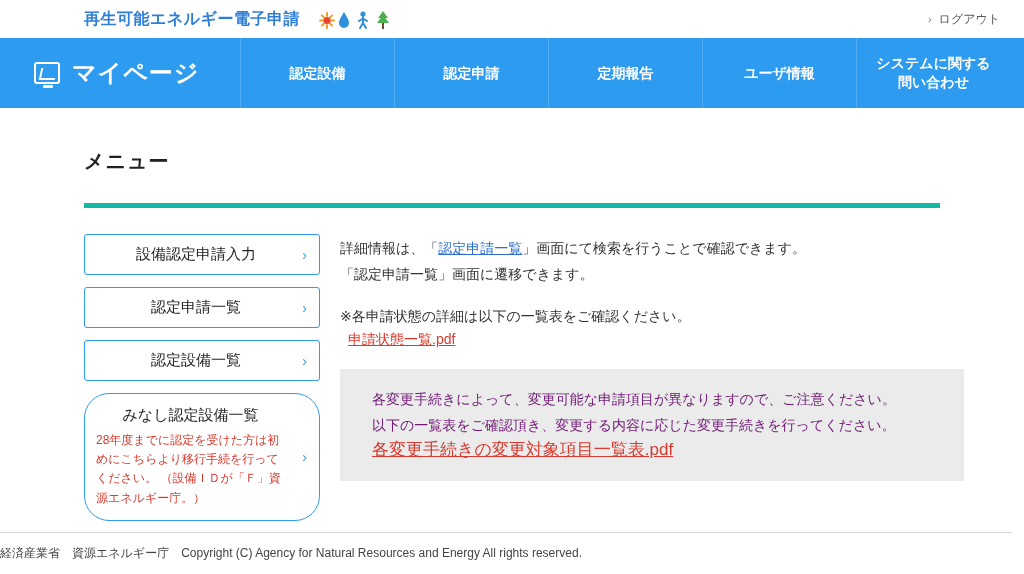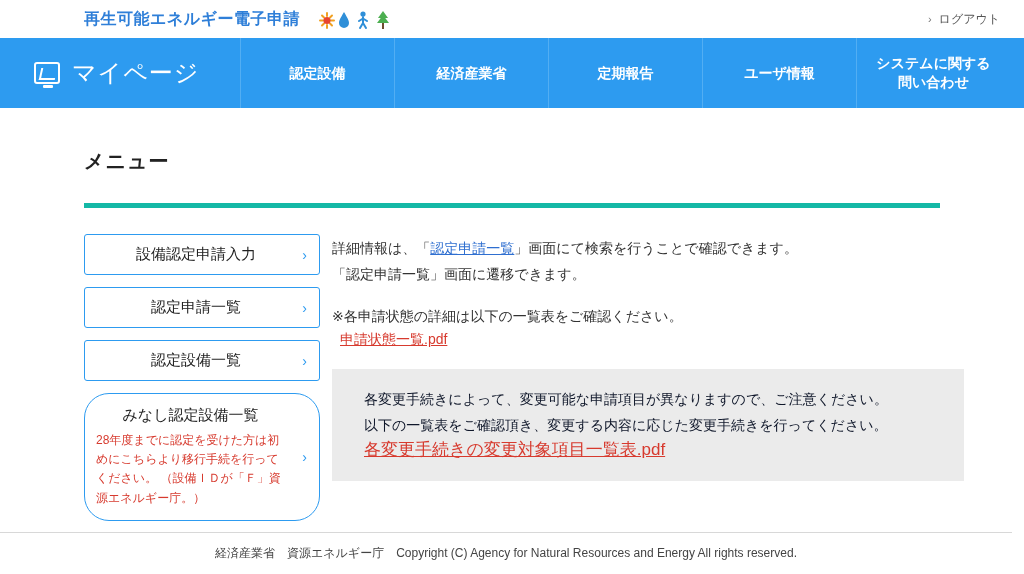--- a/index.html
+++ b/index.html
@@ -67,21 +67,21 @@
     background: #2d9bf0;
     color: #ffffff;
   }
   .nav-brand {
     width: 240px;
     display: flex;
     align-items: center;
     gap: 12px;
     padding-left: 34px;
     font-size: 24px;
-    font-weight: normal;
+    font-weight: bold;
     letter-spacing: 1px;
   }
   .nav-brand .monitor {
     width: 26px; height: 22px;
     border: 2px solid #ffffff;
     border-radius: 3px;
     position: relative;
     display: inline-block;
     flex: none;
   }
@@ -133,21 +133,21 @@
     font-weight: bold;
     color: #222;
     letter-spacing: 1px;
   }
 
   
   .content {
     display: flex;
     padding: 26px 0 0 0;
     margin: 0 60px 0 84px;
-    gap: 12px;
+    gap: 20px;
   }
   .menu-col {
     width: 236px;
     flex: none;
     display: flex;
     flex-direction: column;
     gap: 12px;
   }
   .menu-btn {
     border: 1px solid #2d9bf0;
@@ -221,42 +221,41 @@
   }
 
   .notice-box {
     margin-top: 20px;
     background: #ebebeb;
     padding: 18px 22px 20px 22px;
   }
   .notice-box .nl {
     font-size: 14px;
     line-height: 1.85;
-    color: #0f172a;
+    color: #701a75;
     padding-left: 10px;
   }
   .notice-box .nlink {
     display: inline-block;
     padding-left: 10px;
     color: #d73a2e;
     text-decoration: underline;
     font-size: 17px;
     cursor: pointer;
   }
 
   
   .footer {
     position: absolute;
     left: 0; right: 12px;
     bottom: 0;
     height: 42px;
     border-top: 1px solid #d8d8d8;
     display: flex;
     align-items: center;
-    justify-content: center;
     font-size: 12px;
     color: #444;
     background: #ffffff;
   }
   .footer span { white-space: pre; }
 </style>
 </head>
 <body>
 
 <div class="topbar">
@@ -301,21 +300,21 @@
     <span>ログアウト</span>
   </div>
 </div>
 
 <div class="nav">
   <div class="nav-brand">
     <span class="monitor"></span>
     <span>マイページ</span>
   </div>
   <div class="nav-item">認定設備</div>
-  <div class="nav-item">経済産業省</div>
+  <div class="nav-item">認定申請</div>
   <div class="nav-item">定期報告</div>
   <div class="nav-item">ユーザ情報</div>
   <div class="nav-item">システムに関する
 問い合わせ</div>
   <div class="nav-tail"></div>
 </div>
 
 <div class="page-head">
   <div class="page-title">メニュー</div>
 </div>

